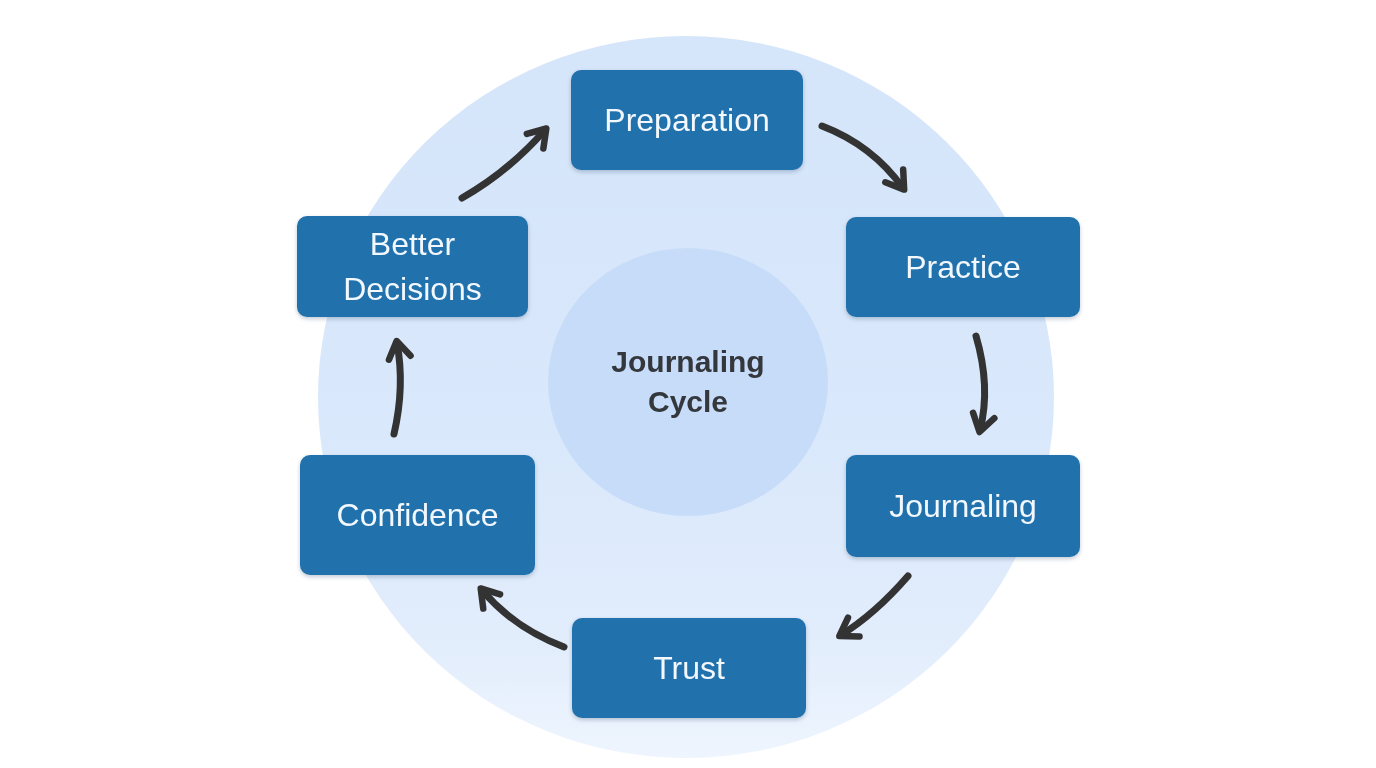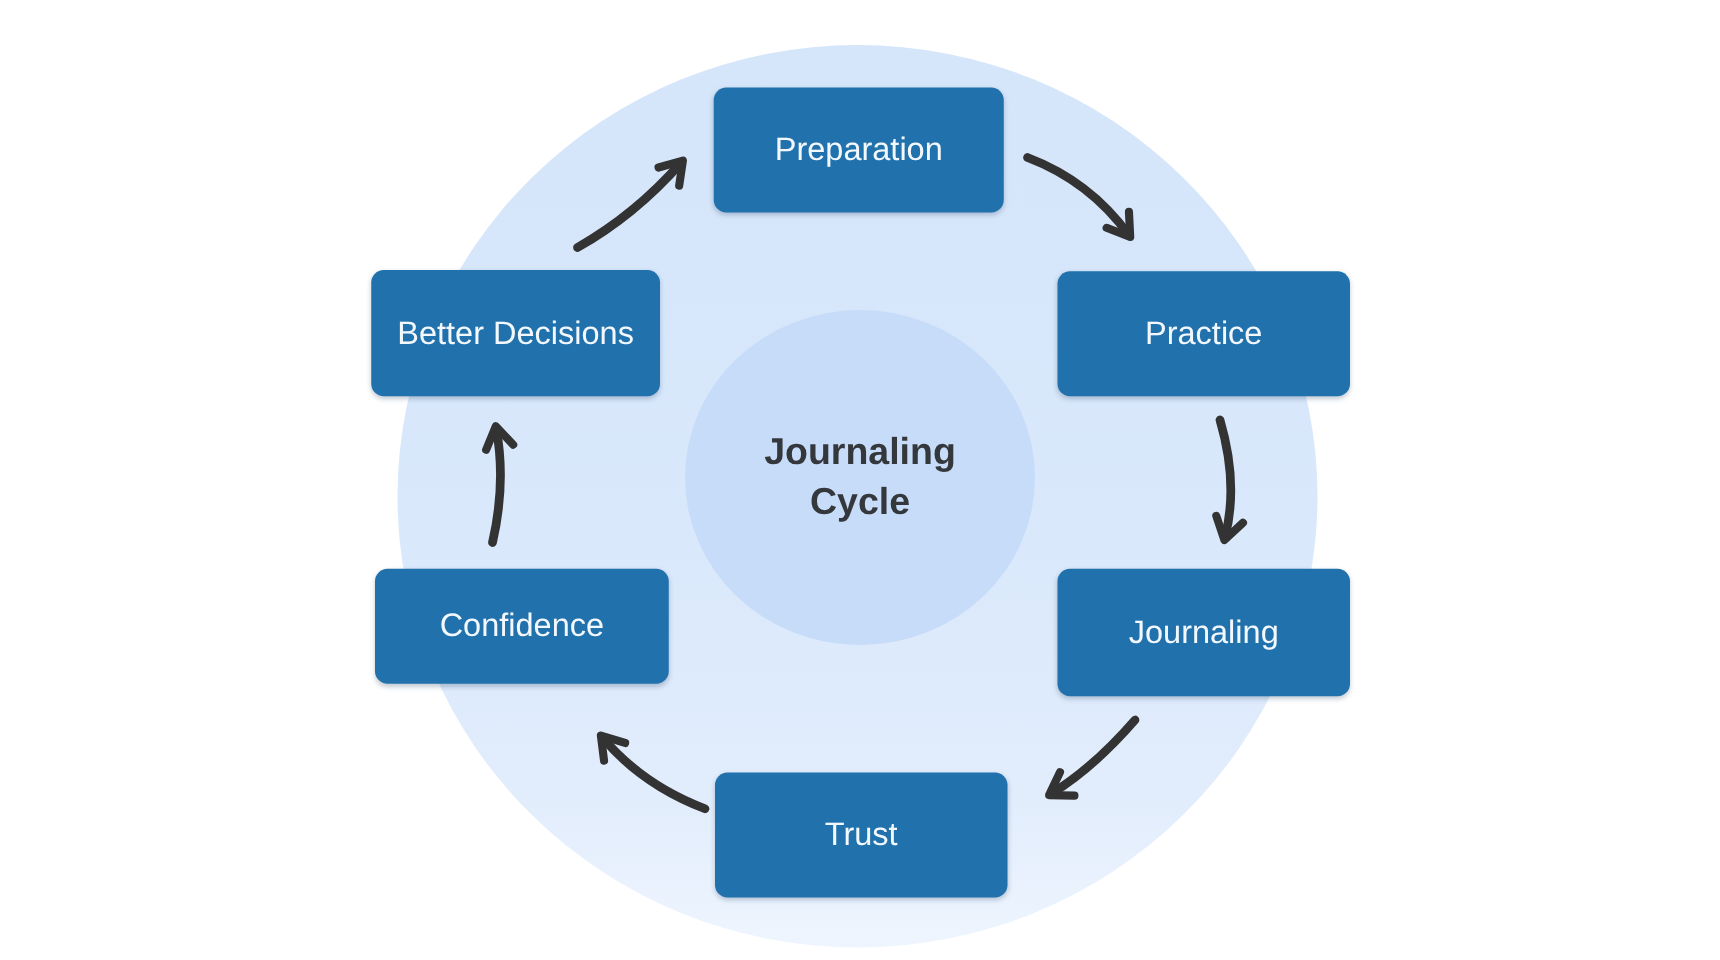--- a/index.html
+++ b/index.html
@@ -42,34 +42,35 @@
     font-weight: 700;
     line-height: 1.35;
     color: var(--center-text, #34383d);
     max-width: 200px;
   }
   .node {
     position: absolute;
     display: flex;
     align-items: center;
     justify-content: center;
+    text-align: center;
     box-sizing: border-box;
     background: var(--node-fill, #2171ac);
     color: var(--node-text, #f2f8fd);
-    font-size: 26px;
+    font-size: 32px;
     font-weight: 500;
     line-height: 1.38;
     border-radius: 10px;
     box-shadow: 0 2px 4px rgba(35, 70, 105, 0.28);
   }
   .node-preparation      { left: 571px; top: 70px;  width: 232px; height: 100px; }
   .node-practice         { left: 846px; top: 217px; width: 234px; height: 100px; }
   .node-journaling       { left: 846px; top: 455px; width: 234px; height: 102px; }
   .node-trust            { left: 572px; top: 618px; width: 234px; height: 100px; }
-  .node-confidence       { left: 300px; top: 455px; width: 235px; height: 92px; }
+  .node-confidence       { left: 300px; top: 455px; width: 235px; height: 120px; }
   .node-better-decisions { left: 297px; top: 216px; width: 231px; height: 101px; padding: 0 14px; }
   .arrows {
     position: absolute;
     left: 0;
     top: 0;
     width: 1376px;
     height: 768px;
     pointer-events: none;
   }
   .arrow-path {

